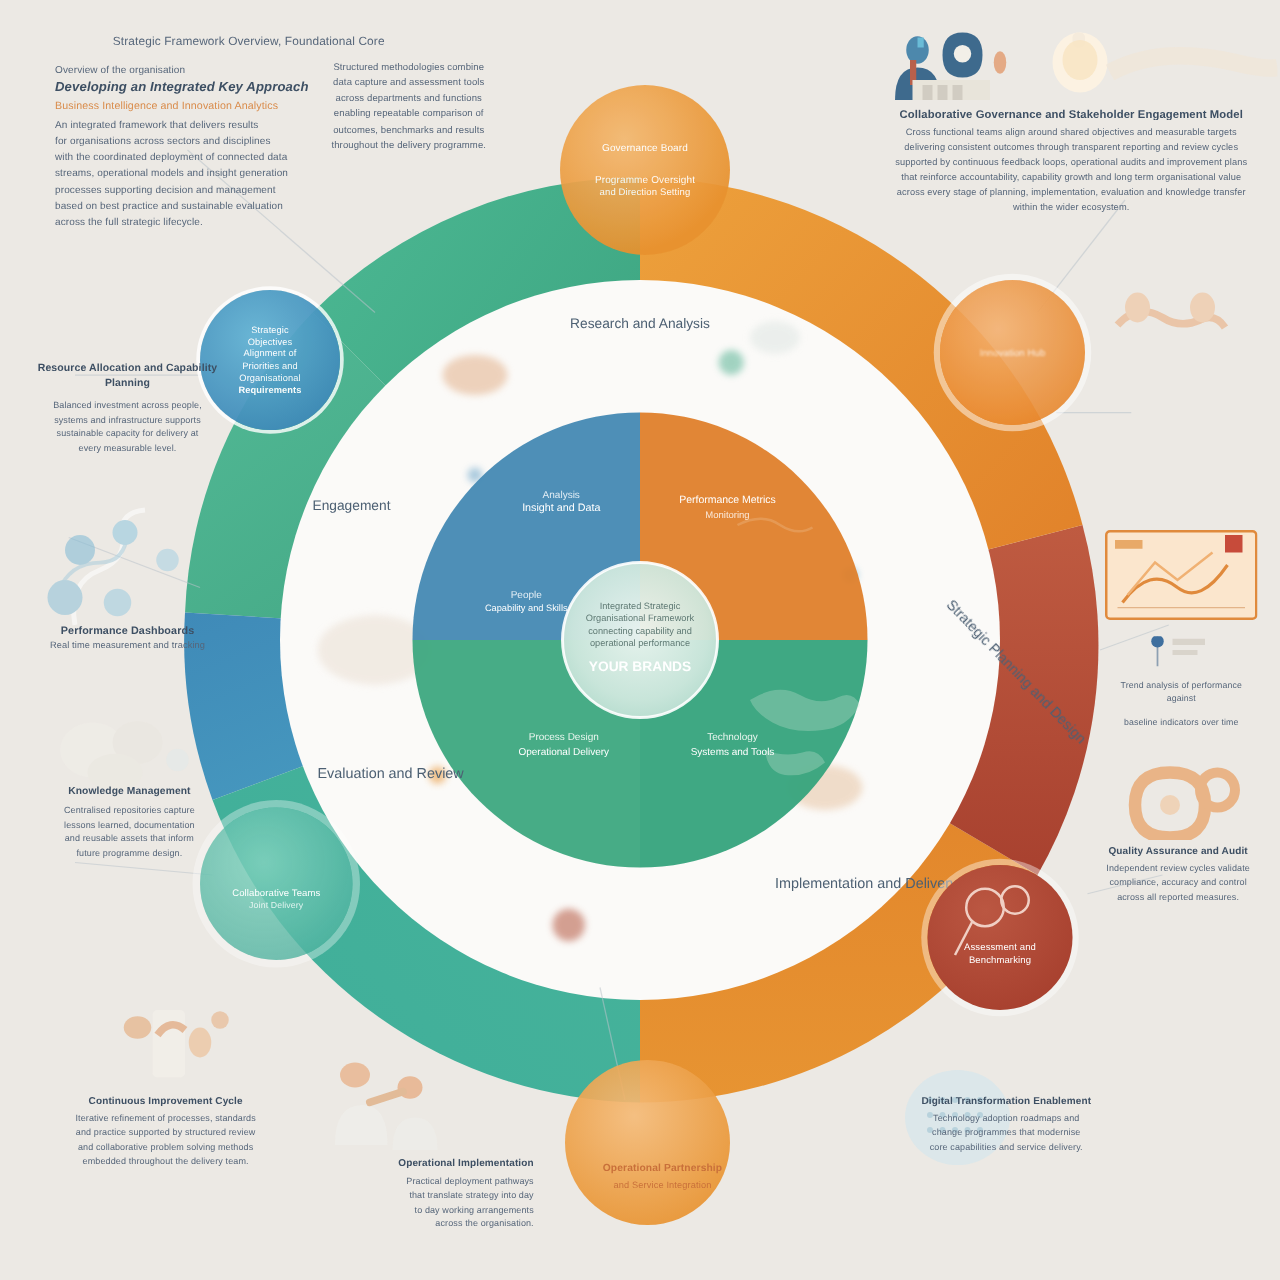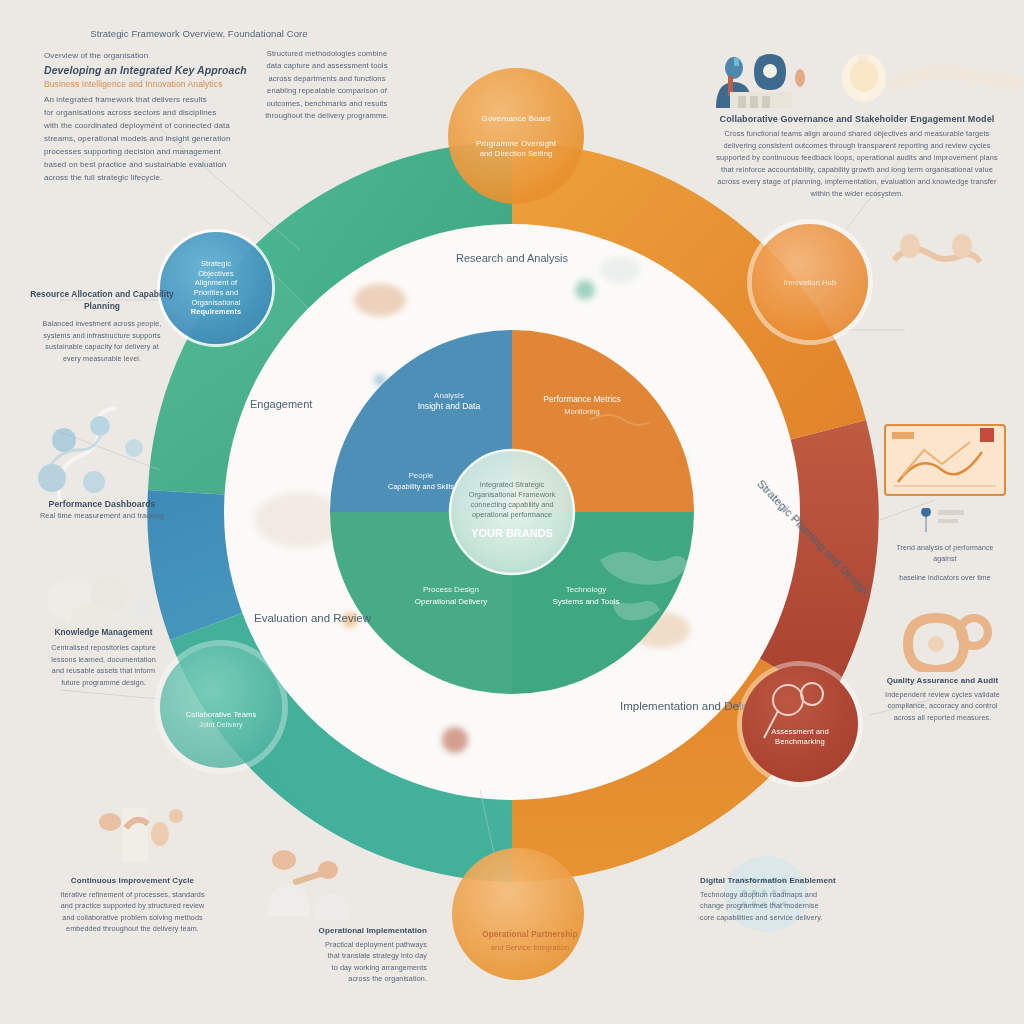--- a/index.html
+++ b/index.html
@@ -29,21 +29,21 @@
   #tl-block .t-title{font-size:9.5px;text-align:center;margin-bottom:12px;}
   #tl-block .t-sub{font-size:8px;margin-bottom:4px;}
   #tl-block .t-head{font-size:10.5px;margin-bottom:3px;font-style:italic;}
   #tl-block .t-accent{font-size:8.5px;margin-bottom:4px;}
   #tl-block .t-body{font-size:8px;line-height:13px;}
 
   #tm-block{left:232px;top:48px;width:190px;text-align:center;}
   #tm-block .t-body{font-size:7.6px;line-height:12.4px;}
 
   
-  #tr-block{left:692px;top:46px;width:330px;}
+  #tr-block{left:692px;top:18px;width:330px;}
   #tr-illus{position:relative;height:62px;}
   #tr-block .t-head{font-size:9px;text-align:center;margin:6px 0 4px;}
   #tr-block .t-body{font-size:7.4px;line-height:12px;text-align:center;}
 
   
   #l-block1{left:22px;top:288px;width:160px;text-align:center;}
   #l-block1 .t-head{font-size:8.4px;line-height:12px;margin-bottom:6px;}
   #l-block1 .t-body{font-size:7.2px;line-height:11.5px;}
   #l-block2{left:22px;top:498px;width:160px;text-align:center;}
   #l-block2 .t-head{font-size:8.6px;line-height:12px;}
@@ -67,21 +67,21 @@
 
   
   #b-block1{left:30px;top:876px;width:205px;text-align:center;}
   #b-block1 .t-head{font-size:8px;margin-bottom:4px;}
   #b-block1 .t-body{font-size:7.2px;line-height:11.4px;}
 
   #b-block2{left:212px;top:926px;width:215px;text-align:right;}
   #b-block2 .t-head{font-size:8px;margin-bottom:4px;}
   #b-block2 .t-body{font-size:7.2px;line-height:11.4px;}
 
-  #b-block3{left:700px;top:876px;width:210px;}
+  #b-block3{left:700px;top:876px;width:210px;text-align:center;}
   #b-block3 .t-head{font-size:8px;margin-bottom:4px;}
   #b-block3 .t-body{font-size:7.2px;line-height:11.4px;}
 
   #b-center{left:430px;top:930px;width:200px;text-align:center;}
   #b-center .t-head{font-size:8.2px;margin-bottom:3px;}
   #b-center .t-body{font-size:7.4px;line-height:11px;}
 
   
   .bubble{position:absolute;border-radius:50%;display:flex;align-items:center;
           justify-content:center;text-align:center;}
@@ -278,21 +278,21 @@
 
   <div class="bubble" id="bub-left-bottom" style="left:160px;top:646px;width:122px;height:122px;
               background:radial-gradient(circle at 42% 36%, rgba(130,210,190,.85), rgba(79,178,160,.8) 80%);
               box-shadow:0 0 0 6px rgba(255,255,255,.35);">
     <div class="inner">
       <div class="ptxt white" style="font-size:7.6px;line-height:10px;filter:blur(.6px);margin-top:24px;">Collaborative Teams</div>
       <div class="ptxt white" style="font-size:7px;line-height:9px;opacity:.8;filter:blur(.6px);">Joint Delivery</div>
     </div>
   </div>
 
-  <div class="bubble" id="bub-right-bottom" style="left:742px;top:666px;width:116px;height:116px;
+  <div class="bubble" id="bub-right-bottom" style="left:742px;top:692px;width:116px;height:116px;
               background:radial-gradient(circle at 40% 32%, #bb5742, #a8412f 78%);
               box-shadow:0 0 0 5px rgba(255,255,255,.4);">
     <svg width="116" height="116" viewBox="0 0 116 116" style="position:absolute;left:0;top:0;">
       <circle cx="46" cy="34" r="15" fill="none" stroke="#f0cfc4" stroke-width="2"></circle>
       <circle cx="70" cy="28" r="11" fill="none" stroke="#f0cfc4" stroke-width="2"></circle>
       <line x1="36" y1="45" x2="22" y2="72" stroke="#f0cfc4" stroke-width="2"></line>
     </svg>
     <div class="inner" style="position:relative;margin-top:26px;">
       <div class="ptxt white" style="font-size:7.6px;line-height:10px;filter:blur(.6px);">Assessment and</div>
       <div class="ptxt white" style="font-size:7.6px;line-height:10px;filter:blur(.6px);">Benchmarking</div>

